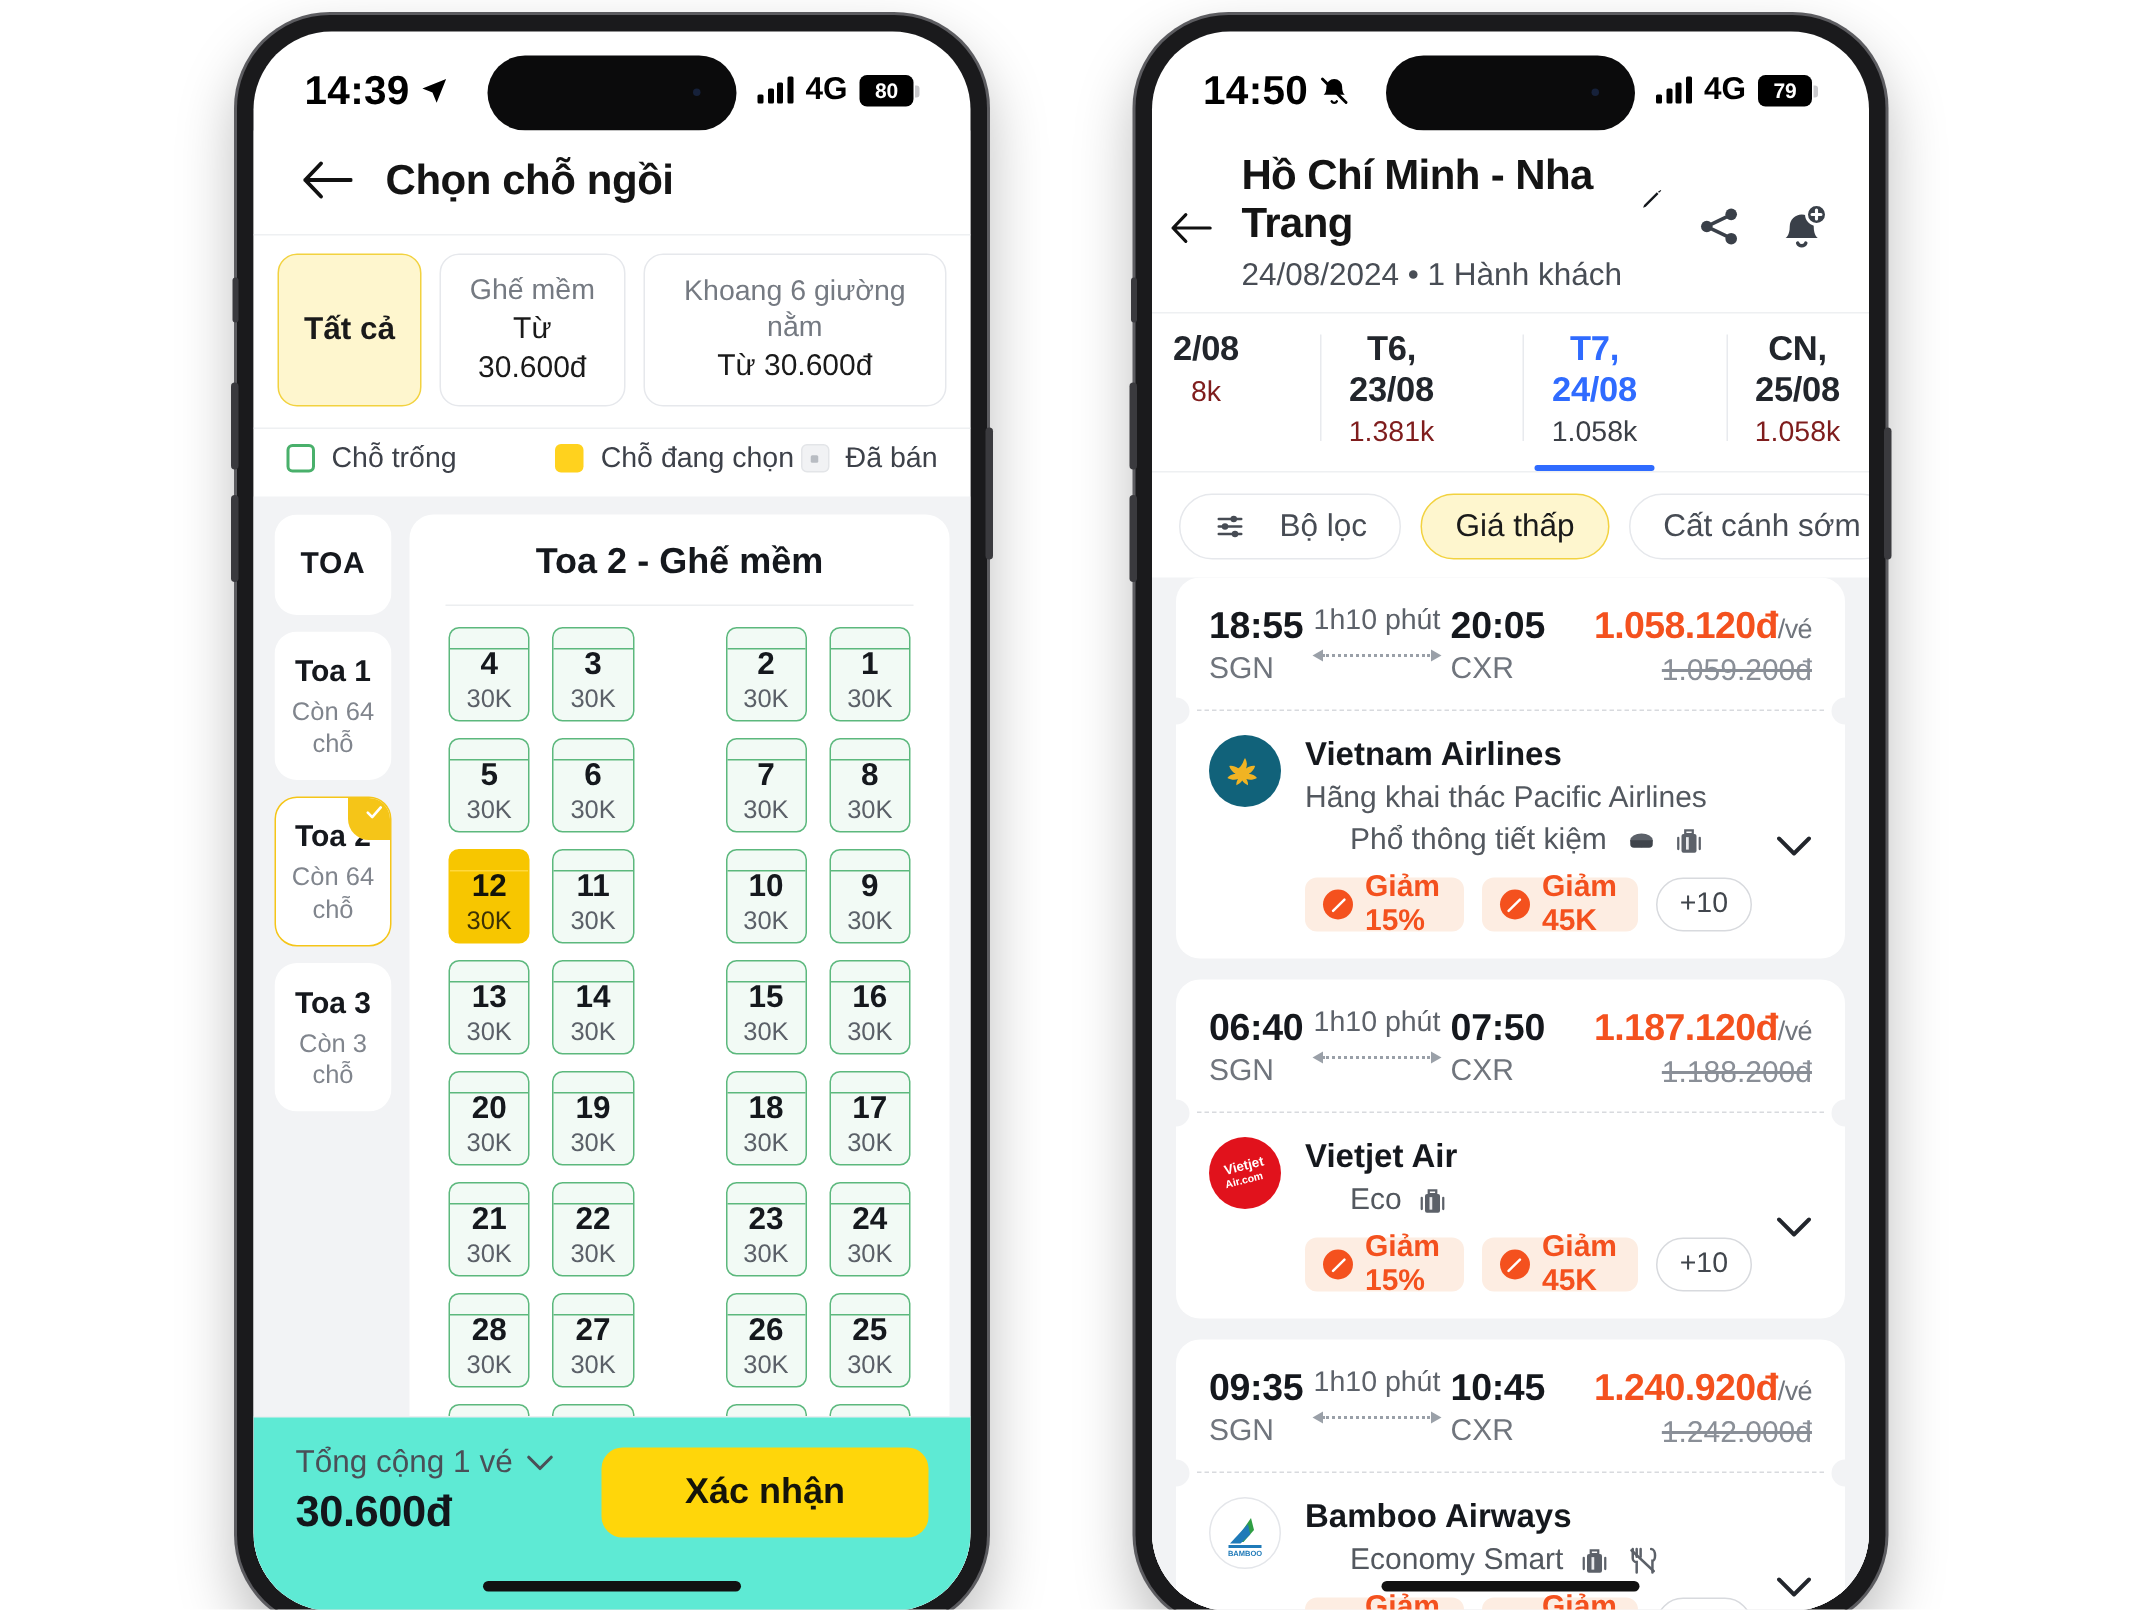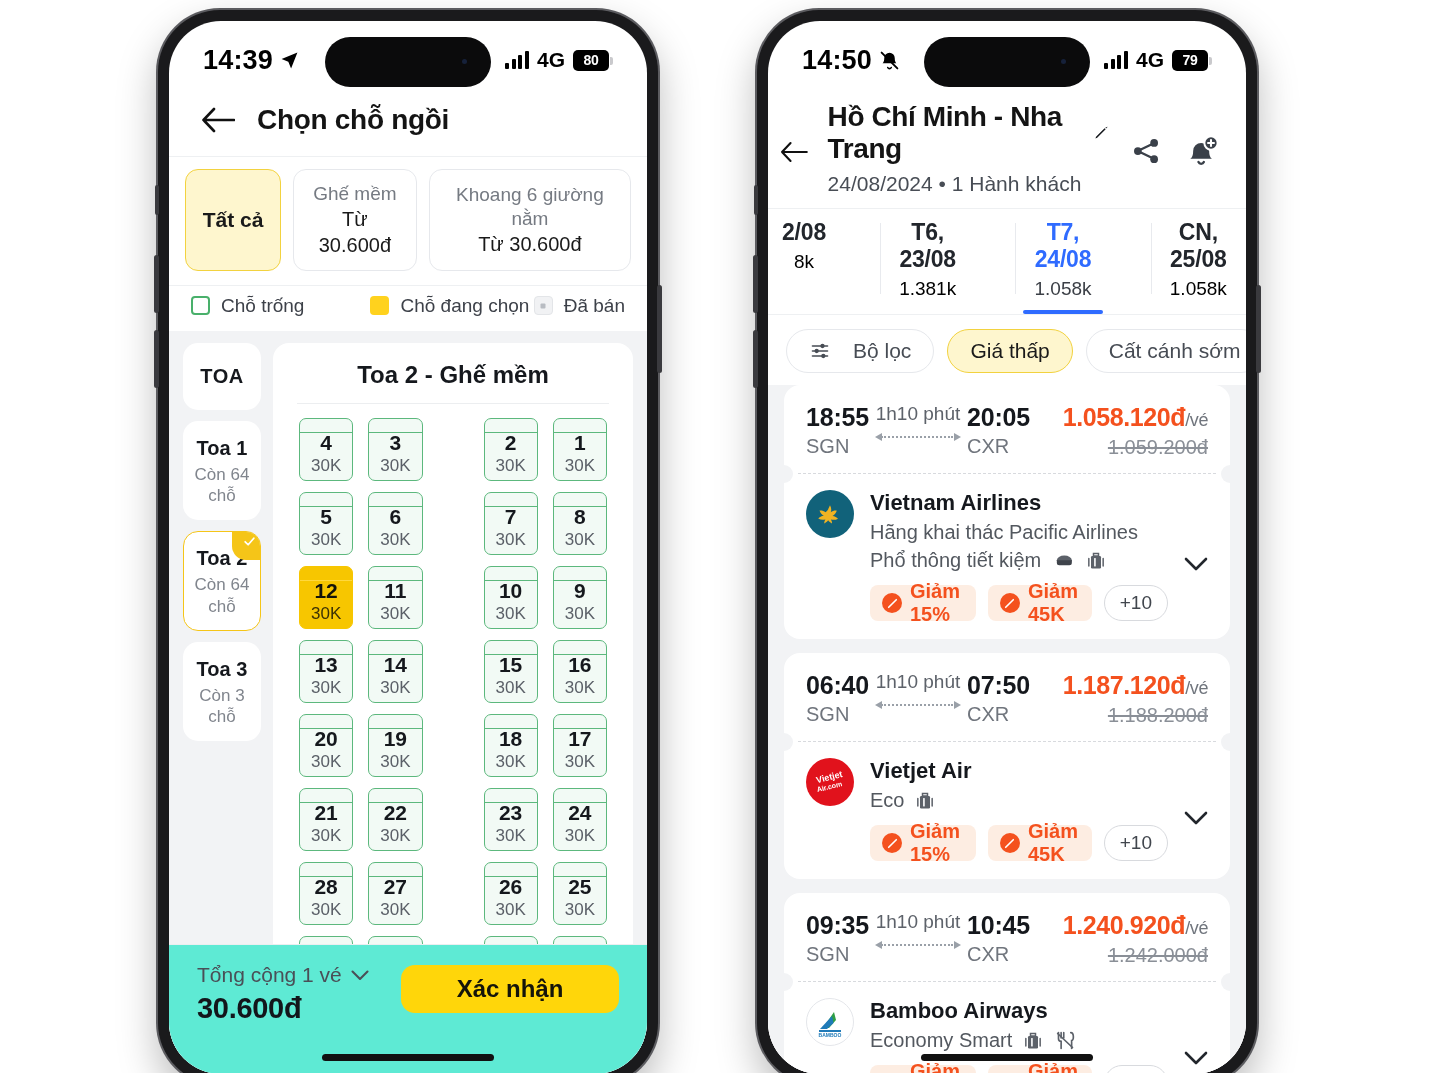--- a/index.html
+++ b/index.html
@@ -157,21 +157,21 @@
   .seat.chosen .prc { color:#3c3205; }
 
   .l-bottom {
     position:absolute; left:0; right:0; bottom:0; height:130px;
     background:#5eead4; border-top:1px solid #eceef0;
     display:flex; align-items:flex-start; padding:18px 28px 0 28px; z-index:20;
   }
   .tot-label { font-size:21px; color:#4a4f57; display:flex; align-items:center; gap:9px; }
   .tot-price { font-size:29px; font-weight:700; color:#13161b; margin-top:5px; letter-spacing:-.3px; }
   .confirm-btn {
-    margin-left:auto; margin-top:2px; width:218px; height:48px;
+    margin-left:auto; margin-top:2px; width:218px; height:60px;
     background:#FFD60A; border-radius:14px; border:none;
     font-family:inherit; font-size:24px; font-weight:700; color:#14140a;
     display:flex; align-items:center; justify-content:center;
   }
 
   
   .r-navbar { display:flex; align-items:center; gap:20px; padding:14px 26px 12px 12px; }
   .r-titlewrap { flex:1 1 auto; }
   .r-title { font-size:28px; font-weight:700; color:#141414; letter-spacing:-.4px;
              display:flex; align-items:center; gap:10px; }
@@ -179,21 +179,21 @@
   .r-acts { display:flex; align-items:center; gap:24px; padding-top:5px; }
 
   .r-dates { display:flex; border-top:1px solid #eef0f2; position:relative; padding:0 0 0 0;gap:40px; }
   .dcell {
     flex:1 1 0; text-align:center; padding:10px 0 14px 0; position:relative;
   }
   .dcell + .dcell::before {
     content:""; position:absolute; left:0; top:14px; bottom:20px; width:1px; background:#e8eaee;
   }
   .dcell .dd { font-size:23px; font-weight:700; color:#22262c; letter-spacing:-.2px; }
-  .dcell .dp { font-size:19px; color:#000000; margin-top:5px; }
+  .dcell .dp { font-size:19px; color:#7f1d1d; margin-top:5px; }
   .dcell.first { flex:0 0 72px; }
   .dcell.active .dd { color:#2F6BFF; }
   .dcell.active .dp { color:#3b3f46; }
   .dcell.active::after {
     content:""; position:absolute; left:8px; right:8px; bottom:0; height:4px;
     background:#2F6BFF; border-radius:2px;
   }
 
   .r-chips { display:flex; gap:13px; padding:14px 18px 12px 18px; border-top:1px solid #eef0f2; }
   .chip {
@@ -234,21 +234,21 @@
   .fc-bot { display:flex; padding:16px 22px 18px 22px; gap:16px; }
   .logo { width:48px; height:48px; border-radius:50%; flex:0 0 48px;
           display:flex; align-items:center; justify-content:center; overflow:hidden; }
   .logo.vna { background:#11627A; }
   .logo.vj  { background:#E1121C; }
   .logo.bb  { background:#fff; border:1px solid #e4e6ea; }
   .fc-info { flex:1 1 auto; }
   .air-name { font-size:22px; font-weight:700; color:#15181d; }
   .air-op { font-size:20px; color:#53585f; margin-top:5px; }
   .fare-row { display:flex; align-items:center; gap:11px; margin-top:5px; }
-  .fare-name { font-size:20px; color:#53585f; }
+  .fare-name { font-size:20px; color:#53585f;margin-left:30px; }
   .promos { display:flex; align-items:center; gap:12px; margin-top:13px; }
   .promo {
     background:#FDEDE2; border-radius:8px; height:36px; padding:0 12px;
     display:flex; align-items:center; gap:8px;
     font-size:20px; color:#F4511E; font-weight:600;
   }
   .promo .dot {
     width:20px;height:20px;border-radius:50%;background:#F4511E; flex:0 0 20px;
     display:flex;align-items:center;justify-content:center;
   }

